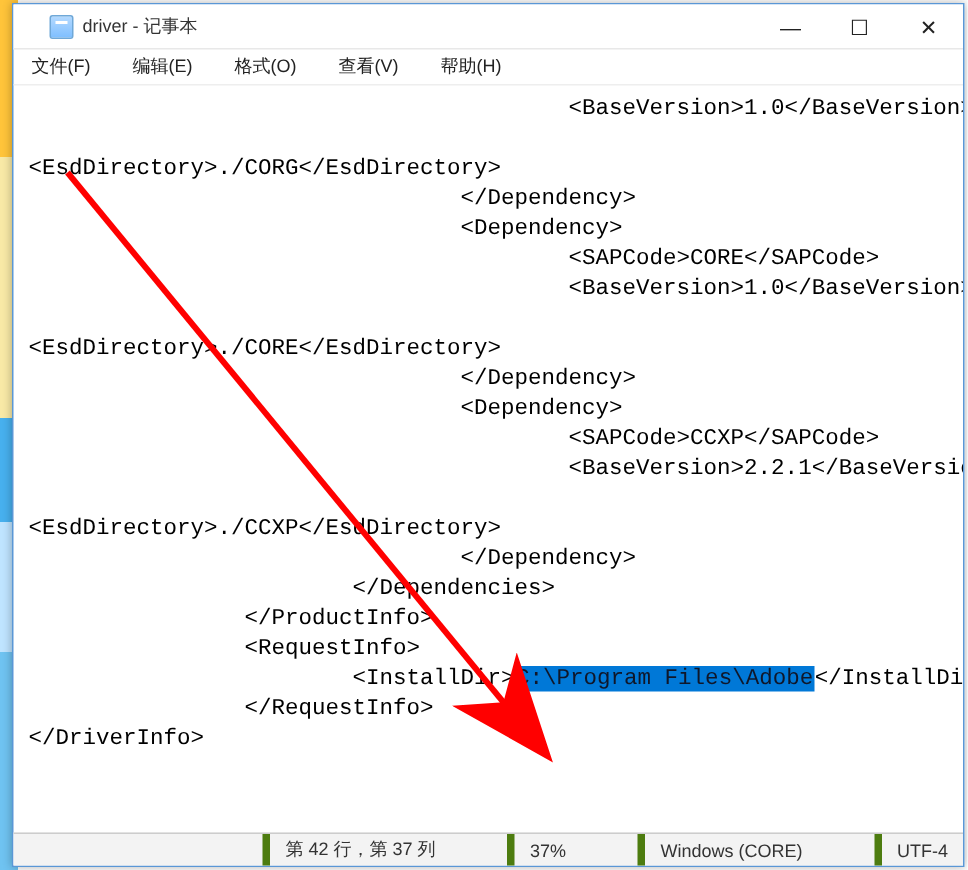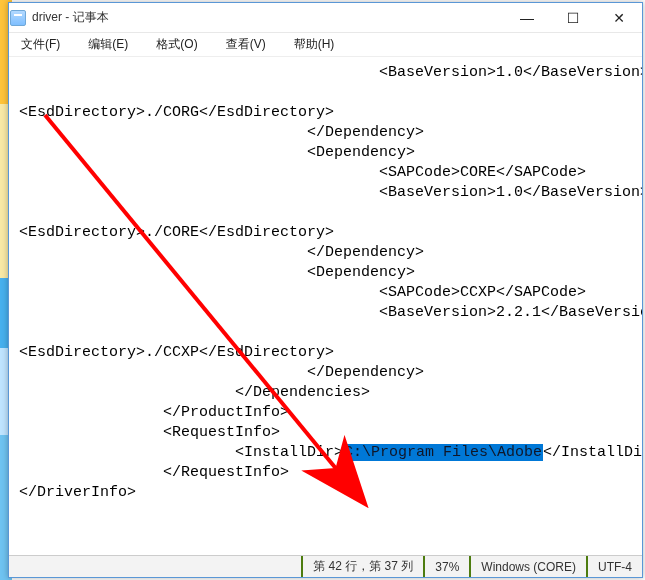--- a/index.html
+++ b/index.html
@@ -3,39 +3,39 @@
   <meta charset="utf-8">
   <style>
     * { margin: 0; padding: 0; box-sizing: border-box; }
     body { width: 645px; height: 580px; position: relative; overflow: hidden; font-family: "Microsoft YaHei", "Segoe UI", sans-serif; background: #fff; }
 
     
     .behind { position: absolute; left: 0; top: 0; bottom: 0; width: 12px; background: linear-gradient(to bottom, #ffc43a 0 18%, #f8e9a6 18% 48%, #47b0ee 48% 60%, #bfe4ff 60% 75%, #6fc3f1 75% 100%); filter: blur(.3px); }
 
     .window { position: absolute; left: 8px; top: 2px; right: 2px; bottom: 2px; border: 1px solid #5a97d6; background: #fff; box-shadow: 0 0 6px rgba(0,0,0,.3); display: flex; flex-direction: column; }
 
-    .titlebar { height: 30px; background: #fff; display: flex; align-items: center; padding: 0 0 0 1px; font-size: 12px; color: #333; border-bottom: 1px solid #e8e8e8; }
+    .titlebar { height: 30px; background: #fff; display: flex; align-items: center; padding: 0 0 0 24px; font-size: 12px; color: #333; border-bottom: 1px solid #e8e8e8; }
     .titlebar .icon { width: 16px; height: 16px; margin-right: 6px; background: linear-gradient(#b3d9ff,#7fbfff); border: 1px solid #6fa8d8; border-radius: 2px; position: relative; }
     .titlebar .icon::after { content:""; position:absolute; inset:3px; border-top:2px solid #fff; }
     .titlebar .title { flex: none; }
     .titlebar .spacer { flex: 1; }
     .winbtn { width: 46px; height: 30px; display: flex; align-items: center; justify-content: center; color: #222; font-size: 14px; font-family: "Segoe UI Symbol", sans-serif; }
 
     .menubar { height: 24px; display: flex; align-items: center; padding: 0 6px; gap: 16px; font-size: 12px; color: #222; border-bottom: 1px solid #eee; }
     .menuitem { padding: 2px 6px; }
 
     .content { flex: 1; position: relative; overflow: hidden; }
     .text { padding: 6px 10px 10px 10px; font-family: Consolas, "Courier New", monospace; font-size: 15px; line-height: 20px; color: #000; white-space: pre; }
     .sel { background: #0078d7; color: #0f172a; padding: 0 1px; }
 
     
     .arrow { position: absolute; left: 32px; top: 54px; width: 360px; height: 400px; pointer-events: none; }
 
     .statusbar { height: 22px; border-top: 1px solid #ccc; background: #f3f3f3; display: flex; align-items: center; font-size: 12px; color: #333; }
-    .statusbar .cell { padding: 0 10px; border-left: 2px solid #4d7c0f; height: 100%; display: flex; align-items: center; }
+    .statusbar .cell { padding: 0 10px; border-left: 5px solid #4d7c0f; height: 100%; display: flex; align-items: center; margin-left: 38px; }
     .statusbar .flex { flex: 1; }
   </style>
 </head>
 <body>
 
 <div class="behind"></div>
 
 <div class="window">
 
   <div class="titlebar">

